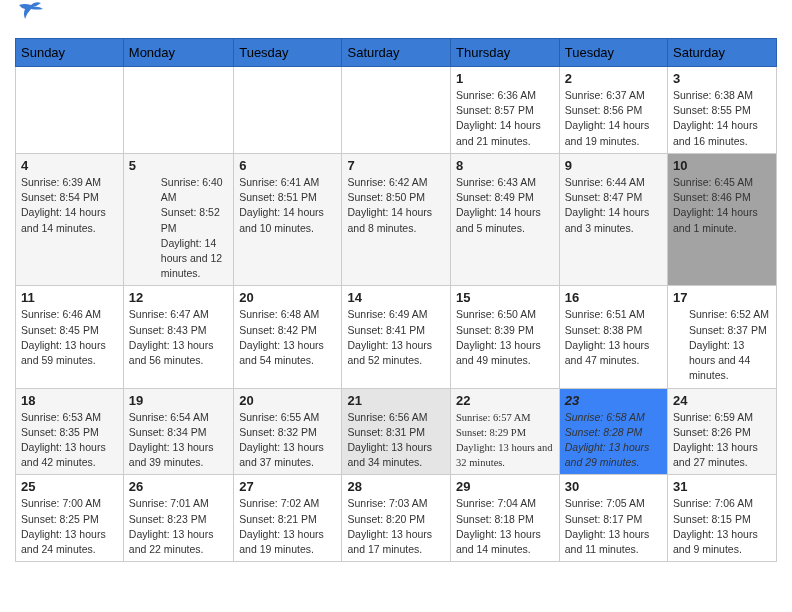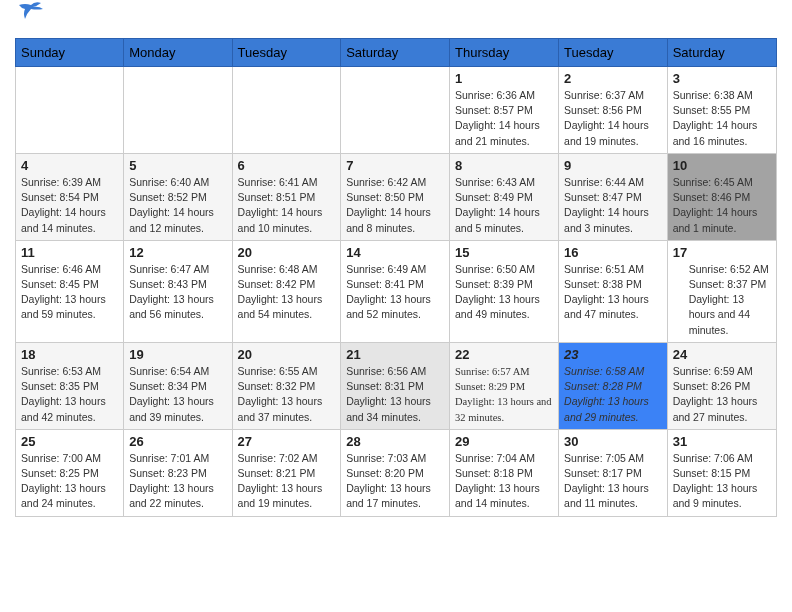--- a/index.html
+++ b/index.html
@@ -142,21 +142,21 @@
       </tr>
       <tr>
         <td style="background-color: rgb(245, 245, 245);">
           <div class="day-number">4</div>
           <div class="day-info" style="white-space: pre-line;">Sunrise: 6:39 AM
 Sunset: 8:54 PM
 Daylight: 14 hours and 14 minutes.</div>
         </td>
         <td style="background-color: rgb(245, 245, 245);">
           <div class="day-number">5</div>
-          <div class="day-info" style="white-space: pre-line;">Sunrise: 6:40 AM
+          <div class="day-info" style="white-space: pre-line; margin-left: 32px;">Sunrise: 6:40 AM
 Sunset: 8:52 PM
 Daylight: 14 hours and 12 minutes.</div>
         </td>
         <td style="background-color: rgb(245, 245, 245);">
           <div class="day-number">6</div>
           <div class="day-info" style="white-space: pre-line;">Sunrise: 6:41 AM
 Sunset: 8:51 PM
 Daylight: 14 hours and 10 minutes.</div>
         </td>
         <td style="background-color: rgb(245, 245, 245);">

